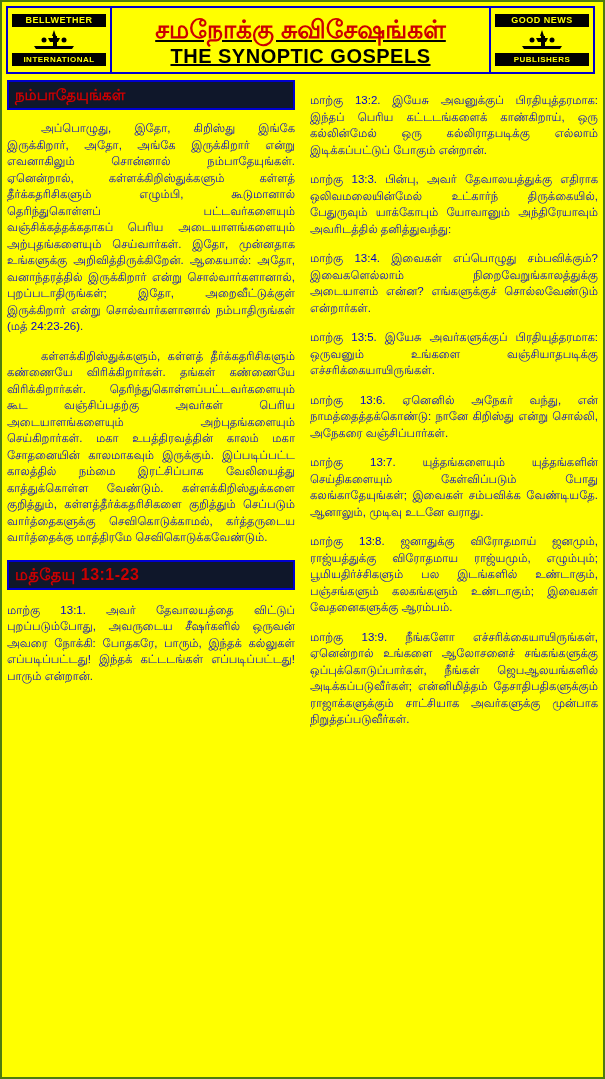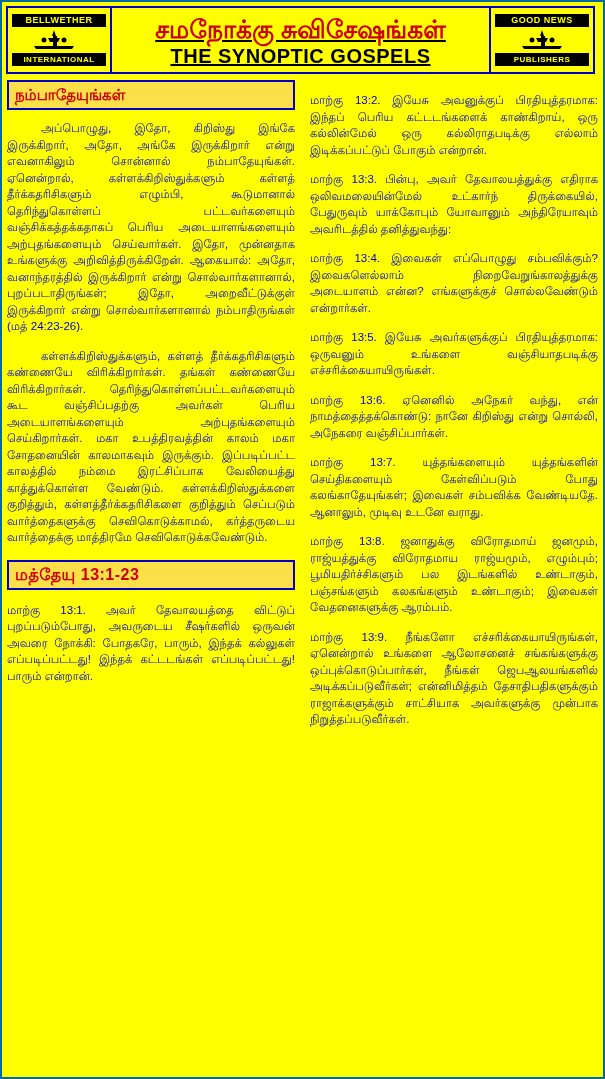--- a/index.html
+++ b/index.html
@@ -8,21 +8,21 @@
     background: #ffffff;
   }
   body {
     font-family: "Liberation Sans", sans-serif;
   }
   .page {
     position: relative;
     width: 605px;
     height: 1079px;
     background: #ffff00;
-    border: 2px solid #0369a1;
+    border: 2px solid #4d7c0f;
     box-sizing: border-box;
     overflow: hidden;
   }
   
   .header {
     position: absolute;
     left: 4px;
     top: 4px;
     width: 589px;
     height: 68px;
@@ -99,21 +99,21 @@
     bottom: 6px;
     box-sizing: border-box;
   }
   .col-left { left: 5px; }
   .col-right { left: 308px; }
 
   .panel {
     border: 2px solid #0000cc;
     box-sizing: border-box;
     padding: 3px 6px;
-    background: #fde047;
+    background: #0f172a;
   }
   .panel-title {
     color: #cc0000;
     font-size: 15px;
     font-weight: bold;
     line-height: 20px;
   }
   .body-text {
     color: #0000cc;
     font-size: 11.5px;

